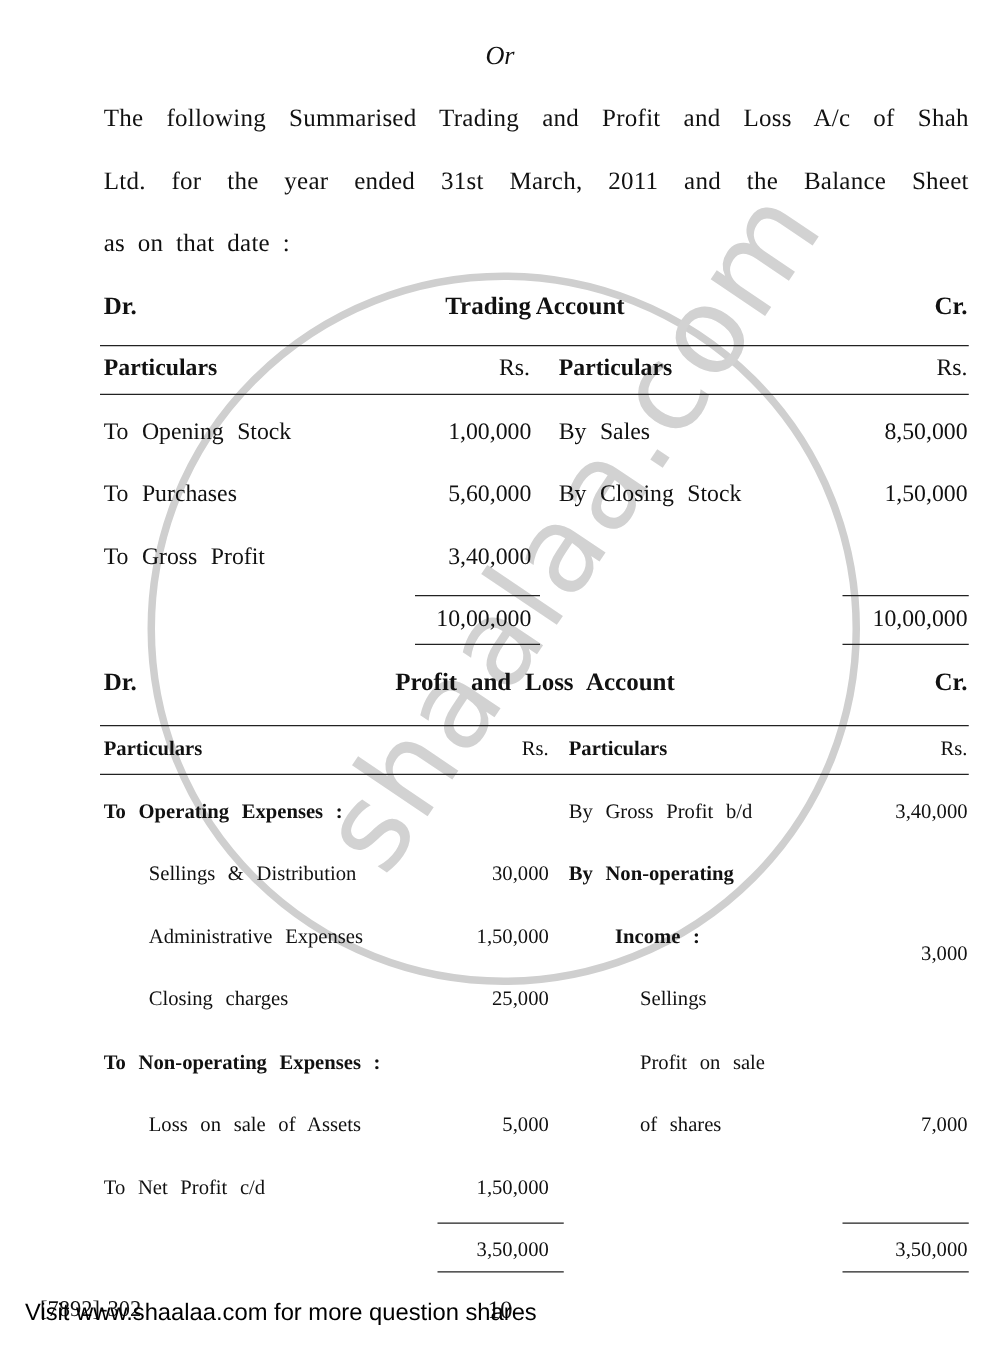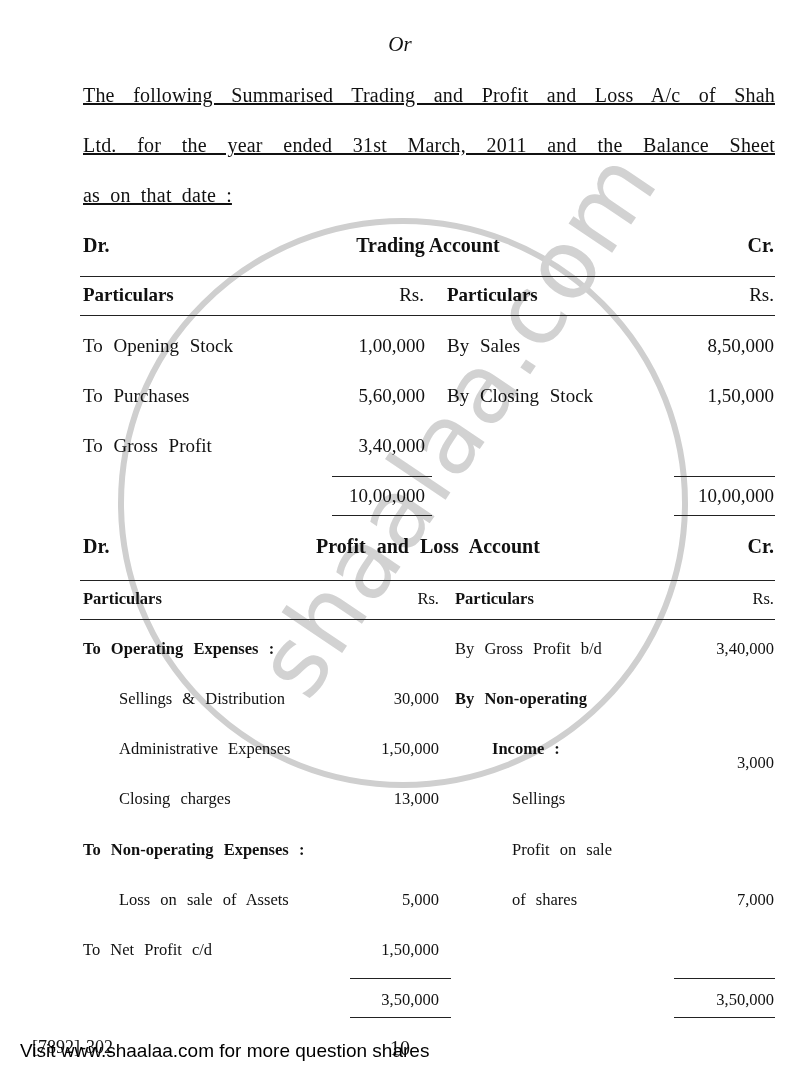--- a/index.html
+++ b/index.html
@@ -1,21 +1,21 @@
 <!DOCTYPE html>
 <html><head>
 <meta charset="utf-8">
 <style>
   html, body { margin: 0; padding: 0; background: #ffffff; }
   body { width: 800px; height: 1081px; position: relative; overflow: hidden;
          font-family: "DejaVu Serif", "Liberation Serif", serif; color: #111; }
   .abs { position: absolute; white-space: nowrap; }
   .serif { font-family: "Liberation Serif", "DejaVu Serif", serif; }
   .or { left: 0; width: 800px; text-align: center; top: 32px; font-size: 21px; font-style: italic; }
-  .para { left: 83px; font-size: 20px; letter-spacing: 0.2px; text-decoration: underline; }
+  .para { left: 83px; font-size: 20px; letter-spacing: 0.2px; }
   .para.l1 { top: 84px; width: 692px; text-align: justify; text-align-last: justify; }
   .para.l2 { top: 134px; width: 692px; text-align: justify; text-align-last: justify; }
   .para.l3 { top: 184px; word-spacing: 5px; }
   .b { font-weight: bold; }
   .hdr { font-size: 20px; }
   .hdr-dr { left: 83px; }
   .hdr-cr { right: 26px; }
   .hline { position: absolute; height: 1px; background: #222; }
   .cell { font-size: 19px; }
   .small { font-size: 16.5px; }
@@ -85,21 +85,21 @@
   <div class="abs small b serif" style="left:455px;top:589px">Particulars</div>
   <div class="abs small serif r" style="right:26px;top:589px">Rs.</div>
   <div class="hline" style="left:80px;width:695px;top:619px"></div>
 
   <div class="abs small b serif ws" style="left:83px;top:639px">To Operating Expenses :</div>
   <div class="abs small serif ws" style="left:119px;top:689px">Sellings &amp; Distribution</div>
   <div class="abs small serif r" style="right:361px;top:689px">30,000</div>
   <div class="abs small serif ws" style="left:119px;top:739px">Administrative Expenses</div>
   <div class="abs small serif r" style="right:361px;top:739px">1,50,000</div>
   <div class="abs small serif ws" style="left:119px;top:789px">Closing charges</div>
-  <div class="abs small serif r" style="right:361px;top:789px">13,000</div>
+  <div class="abs small serif r" style="right:361px;top:789px">25,000</div>
   <div class="abs small b serif ws" style="left:83px;top:840px">To Non-operating Expenses :</div>
   <div class="abs small serif ws" style="left:119px;top:890px">Loss on sale of Assets</div>
   <div class="abs small serif r" style="right:361px;top:890px">5,000</div>
   <div class="abs small serif ws" style="left:83px;top:940px">To Net Profit c/d</div>
   <div class="abs small serif r" style="right:361px;top:940px">1,50,000</div>
 
   <div class="abs small serif ws" style="left:455px;top:639px">By Gross Profit b/d</div>
   <div class="abs small serif r" style="right:26px;top:639px">3,40,000</div>
   <div class="abs small b serif ws" style="left:455px;top:689px">By Non-operating</div>
   <div class="abs small b serif ws" style="left:492px;top:739px">Income :</div>

